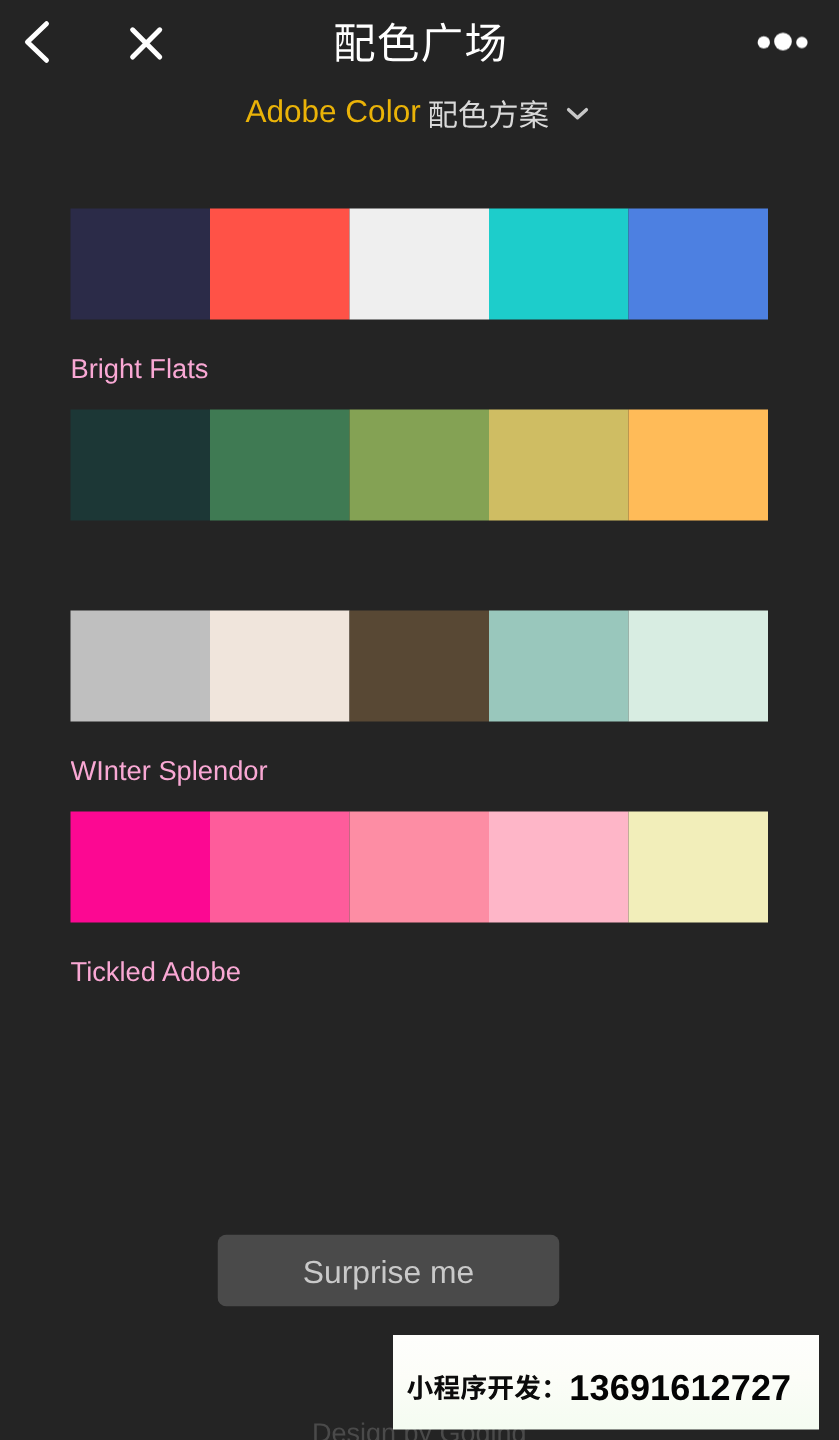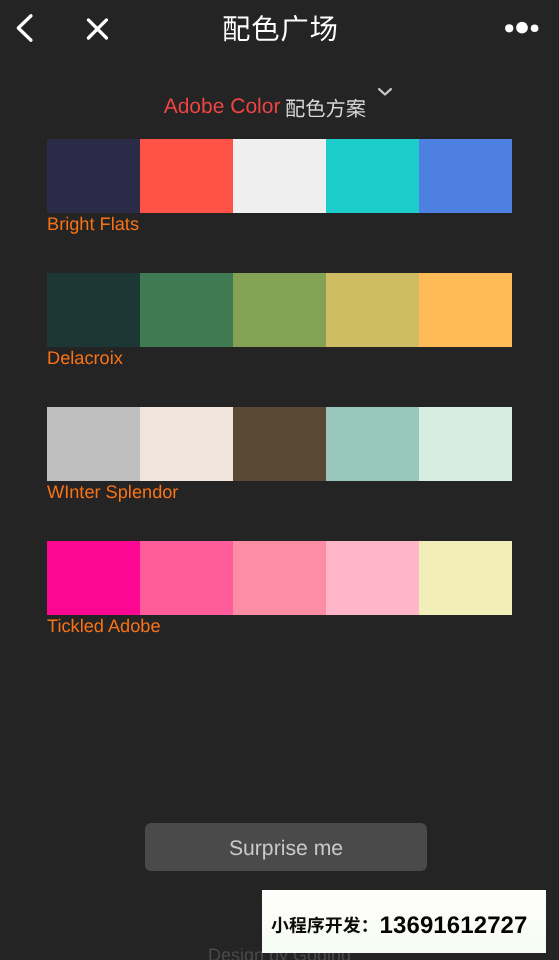--- a/index.html
+++ b/index.html
@@ -26,33 +26,33 @@
   .nav-title {
     position: absolute; left: 0px; top: 0; width: 559px; text-align: center;
     color: #ffffff; font-size: 28.4px; line-height: 58px; letter-spacing: 0.8px;
   }
 
   
   .subrow {
     position: absolute; left: -1.2px; top: 63px; width: 559px;
     display: flex; align-items: center; justify-content: center;
   }
-  .subtitle-text { color: #ef4444; font-size: 21px; margin-top: 32px; }
+  .subtitle-text { color: #eab308; font-size: 21px; }
   .sub-chev { margin-left: 11px; width: 16px; height: 11px; }
 
   
   .palette-list { position: absolute; left: 47px; top: 139px; width: 465px; }
   .palette { position: relative; height: 134px; }
   .swatches { display: flex; width: 465px; height: 74px; }
   .swatch { width: 93px; height: 74px; }
-  .pname { color: #f97316; font-size: 18.2px; padding-top: 0; line-height: 22px; }
+  .pname { color: #f9a8d4; font-size: 18.2px; padding-top: 22px; line-height: 22px; }
 
   
   .surprise {
-    position: absolute; left: 145px; top: 823px; width: 282px; height: 48px;
+    position: absolute; left: 145px; top: 823px; width: 228px; height: 48px;
     background: #4a4a4a; border-radius: 6px; color: #c9c9c9; font-size: 21.2px;
     display: flex; align-items: center; justify-content: center;
     padding-top: 3px; box-sizing: border-box;
   }
 
   
   .footer {
     position: absolute; left: 0; top: 944px; width: 559px; text-align: center;
     color: #4a4a4a; font-size: 18px; line-height: 22px;
   }
@@ -126,21 +126,20 @@
       <div class="pname">Bright Flats</div>
     </div>
     <div class="palette">
       <div class="swatches">
         <div class="swatch" style="background-color: rgb(28, 55, 54);"></div>
         <div class="swatch" style="background-color: rgb(63, 122, 83);"></div>
         <div class="swatch" style="background-color: rgb(132, 162, 84);"></div>
         <div class="swatch" style="background-color: rgb(207, 189, 99);"></div>
         <div class="swatch" style="background-color: rgb(255, 187, 88);"></div>
       </div>
-      <div class="pname">Delacroix</div>
     </div>
     <div class="palette">
       <div class="swatches">
         <div class="swatch" style="background-color: rgb(191, 191, 191);"></div>
         <div class="swatch" style="background-color: rgb(240, 229, 220);"></div>
         <div class="swatch" style="background-color: rgb(88, 72, 52);"></div>
         <div class="swatch" style="background-color: rgb(153, 199, 188);"></div>
         <div class="swatch" style="background-color: rgb(216, 237, 226);"></div>
       </div>
       <div class="pname">WInter Splendor</div>

